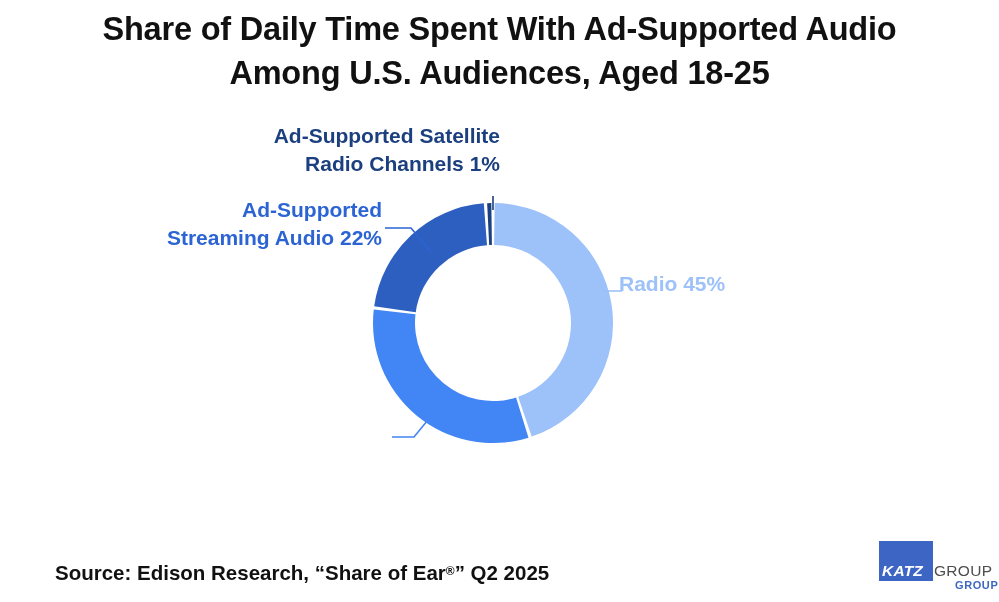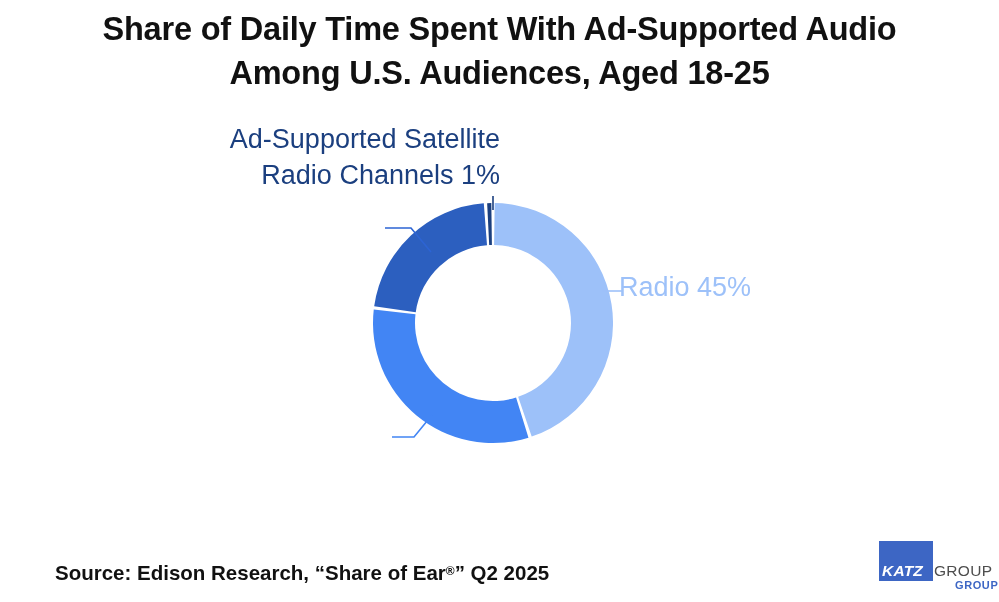--- a/index.html
+++ b/index.html
@@ -39,22 +39,22 @@
     left: 373px;
     top: 203px;
     width: 240px;
     height: 240px;
   }
   #donut-svg { display: block; width: 240px; height: 240px; }
 
   
   .callout {
     position: absolute;
-    font-size: 27px;
-    font-weight: 400;
+    font-size: 21px;
+    font-weight: 700;
     line-height: 1.32;
     white-space: nowrap;
   }
   #label-satellite {
     top: 122px;
     left: 0;
     width: 500px;
     text-align: right;
     color: #1B3F7F;
   }
@@ -186,20 +186,22 @@
   <svg class="leader" id="leader-radio">
     <path d="M 0 5 L 20 5" stroke="#9DC1F9" stroke-width="1.6" fill="none"></path>
   </svg>
 
   <div class="callout" id="label-satellite">
     <span class="cline">Ad-Supported Satellite</span>
     <span class="cline">Radio Channels 1%</span>
   </div>
 
   <div class="callout" id="label-streaming">
+    <span class="cline">Ad-Supported</span>
+    <span class="cline">Streaming Audio 22%</span>
   </div>
 
 
   <div class="callout" id="label-radio">
     <span class="cline">Radio 45%</span>
   </div>
 
   <div id="source"><span>Source: Edison Research, “Share of Ear</span><sup>®</sup><span>” Q2 2025</span></div>
 
   <div id="logo">

